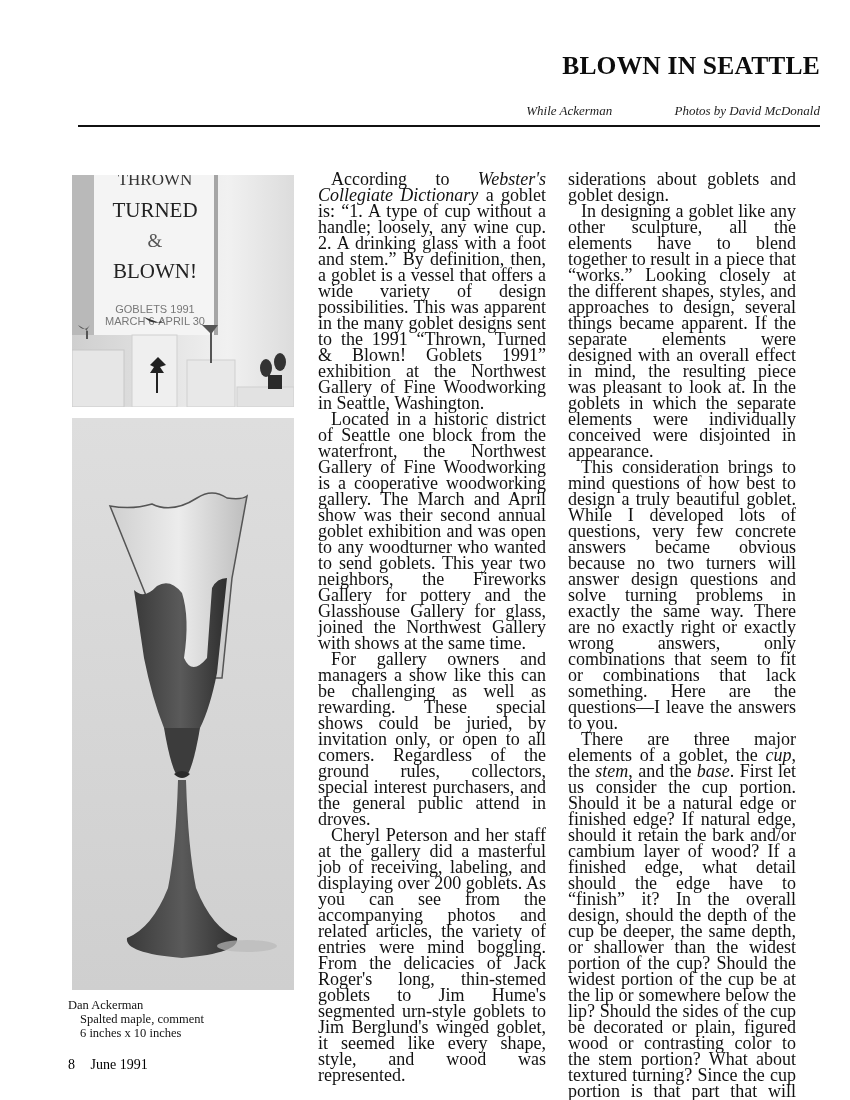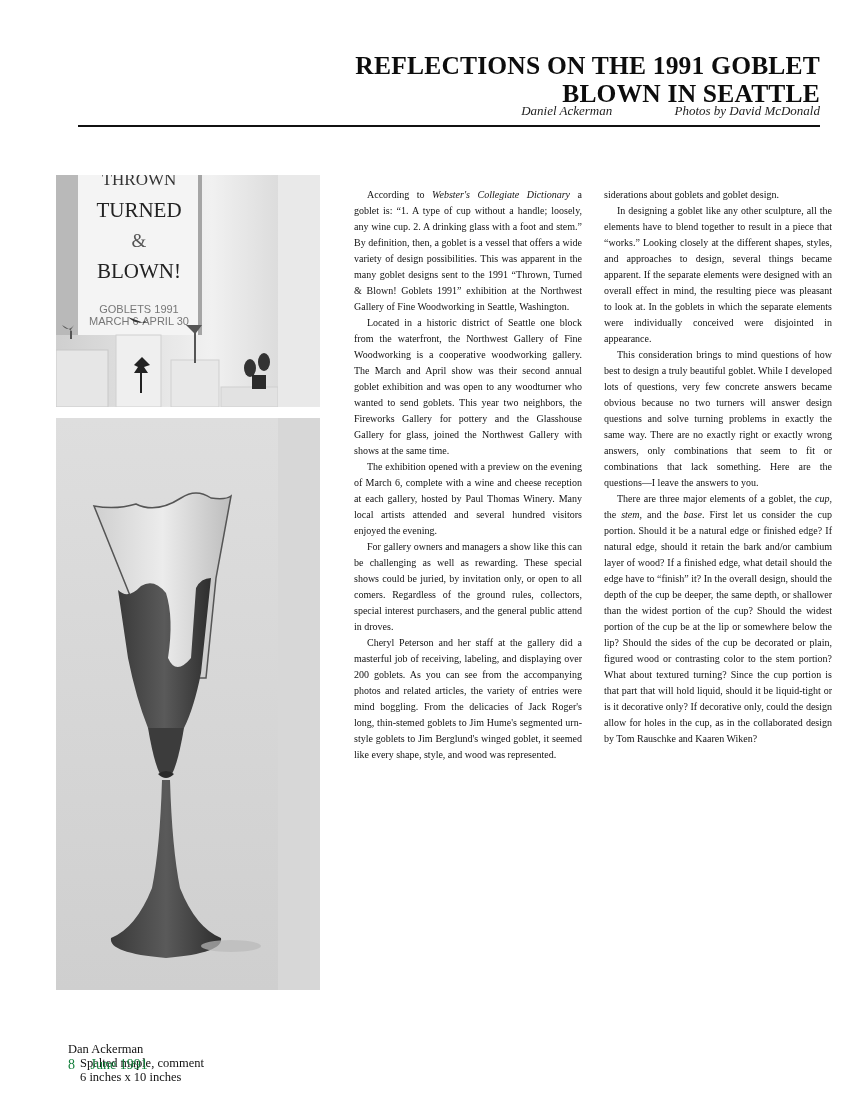--- a/index.html
+++ b/index.html
@@ -7,45 +7,44 @@
          font-family: "Liberation Serif", "DejaVu Serif", serif; color: #111; }
 
   .title { position: absolute; right: 30px; top: 52px; width: 520px; text-align: right;
            font-family: "Liberation Serif", serif; font-weight: bold; font-size: 25.5px;
            line-height: 28px; letter-spacing: 0.2px; color: #0d0d0d; }
   .byline { position: absolute; right: 30px; top: 103px; font-style: italic; font-size: 13px;
             color: #222; white-space: nowrap; }
   .byline span + span { margin-left: 59px; }
   .rule { position: absolute; left: 78px; right: 30px; top: 125px; height: 2px; background: #111; }
 
-  .photo { position: absolute; left: 56px; width: 264px; overflow: hidden; }
+  .photo { position: absolute; left: 72px; width: 222px; overflow: hidden; }
   .photo-gallery { top: 175px; height: 232px; background: #e9e9e9; }
   .photo-goblet { top: 418px; height: 572px; background: #d7d7d7; }
 
-  .col { position: absolute; top: 187px; width: 228px; font-size: 10px; line-height: 16px;
-         text-align: justify; hyphens: manual; margin-left: 36px; }
+  .col { position: absolute; top: 171px; width: 228px; font-size: 18px; line-height: 16px;
+         text-align: justify; hyphens: manual; }
   .col-1 { left: 318px; }
   .col-2 { left: 568px; }
   .col p { margin: 0; text-indent: 13px; }
   .col p.noindent { text-indent: 0; font-family: Liberation Serif, serif; }
 
-  .caption { position: absolute; left: 68px; top: 998px; font-size: 12.5px; line-height: 14px; color: #111; margin-top: 44px; }
+  .caption { position: absolute; left: 68px; top: 998px; font-size: 12.5px; line-height: 14px; color: #111; }
   .caption .sub { padding-left: 12px; }
-  .folio { position: absolute; left: 68px; top: 1057px; font-size: 14px; color: #15803d; }
+  .folio { position: absolute; left: 68px; top: 1057px; font-size: 14px; color: #000000; }
   .folio span + span { margin-left: 12px; }
 </style>
 </head>
 <body>
 
 <div class="title">
-  <div>REFLECTIONS ON THE 1991 GOBLET</div>
   <div>BLOWN IN SEATTLE</div>
 </div>
 <div class="byline">
-  <span>Daniel Ackerman</span>
+  <span>While Ackerman</span>
   <span>Photos by David McDonald</span>
 </div>
 <div class="rule"></div>
 
 <div class="photo photo-gallery">
   <svg width="222" height="232" viewBox="0 0 222 232">
     <defs>
       <linearGradient id="wallg" x1="0" x2="1" y1="0" y2="0">
         <stop offset="0" stop-color="#cfcfcf"></stop>
         <stop offset="0.7" stop-color="#f1f1f1"></stop>
@@ -117,21 +116,20 @@
 </div>
 
 <div class="folio">
   <span>8</span>
   <span>June 1991</span>
 </div>
 
 <div class="col col-1">
   <p><span>According to </span><i>Webster's Collegiate Dictionary</i><span> a goblet is: “1. A type of cup without a handle; loosely, any wine cup. 2. A drinking glass with a foot and stem.” By definition, then, a goblet is a vessel that offers a wide variety of design possibilities. This was apparent in the many goblet designs sent to the 1991 “Thrown, Turned &amp; Blown! Goblets 1991” exhibition at the Northwest Gallery of Fine Woodworking in Seattle, Washington.</span></p>
   <p>Located in a historic district of Seattle one block from the waterfront, the Northwest Gallery of Fine Woodworking is a cooperative woodworking gallery. The March and April show was their second annual goblet exhibition and was open to any woodturner who wanted to send goblets. This year two neighbors, the Fireworks Gallery for pottery and the Glasshouse Gallery for glass, joined the Northwest Gallery with shows at the same time.</p>
-  <p>The exhibition opened with a preview on the evening of March 6, complete with a wine and cheese reception at each gallery, hosted by Paul Thomas Winery. Many local artists attended and several hundred visitors enjoyed the evening.</p>
   <p>For gallery owners and managers a show like this can be challenging as well as rewarding. These special shows could be juried, by invitation only, or open to all comers. Regardless of the ground rules, collectors, special interest purchasers, and the general public attend in droves.</p>
   <p>Cheryl Peterson and her staff at the gallery did a masterful job of receiving, labeling, and displaying over 200 goblets. As you can see from the accompanying photos and related articles, the variety of entries were mind boggling. From the delicacies of Jack Roger's long, thin-stemed goblets to Jim Hume's segmented urn-style goblets to Jim Berglund's winged goblet, it seemed like every shape, style, and wood was represented.</p>
 </div>
 
 <div class="col col-2">
   <p class="noindent">siderations about goblets and goblet design.</p>
   <p>In designing a goblet like any other sculpture, all the elements have to blend together to result in a piece that “works.” Looking closely at the different shapes, styles, and approaches to design, several things became apparent. If the separate elements were designed with an overall effect in mind, the resulting piece was pleasant to look at. In the goblets in which the separate elements were individually conceived were disjointed in appearance.</p>
   <p>This consideration brings to mind questions of how best to design a truly beautiful goblet. While I developed lots of questions, very few concrete answers became obvious because no two turners will answer design questions and solve turning problems in exactly the same way. There are no exactly right or exactly wrong answers, only combinations that seem to fit or combinations that lack something. Here are the questions—I leave the answers to you.</p>
   <p><span>There are three major elements of a goblet, the </span><i>cup</i><span>, the </span><i>stem</i><span>, and the </span><i>base</i><span>. First let us consider the cup portion. Should it be a natural edge or finished edge? If natural edge, should it retain the bark and/or cambium layer of wood? If a finished edge, what detail should the edge have to “finish” it? In the overall design, should the depth of the cup be deeper, the same depth, or shallower than the widest portion of the cup? Should the widest portion of the cup be at the lip or somewhere below the lip? Should the sides of the cup be decorated or plain, figured wood or contrasting color to the stem portion? What about textured turning? Since the cup portion is that part that will hold liquid, should it be liquid-tight or is it decorative only? If decorative only, could the design allow for holes in the cup, as in the collaborated design by Tom Rauschke and Kaaren Wiken?</span></p>
 </div>

